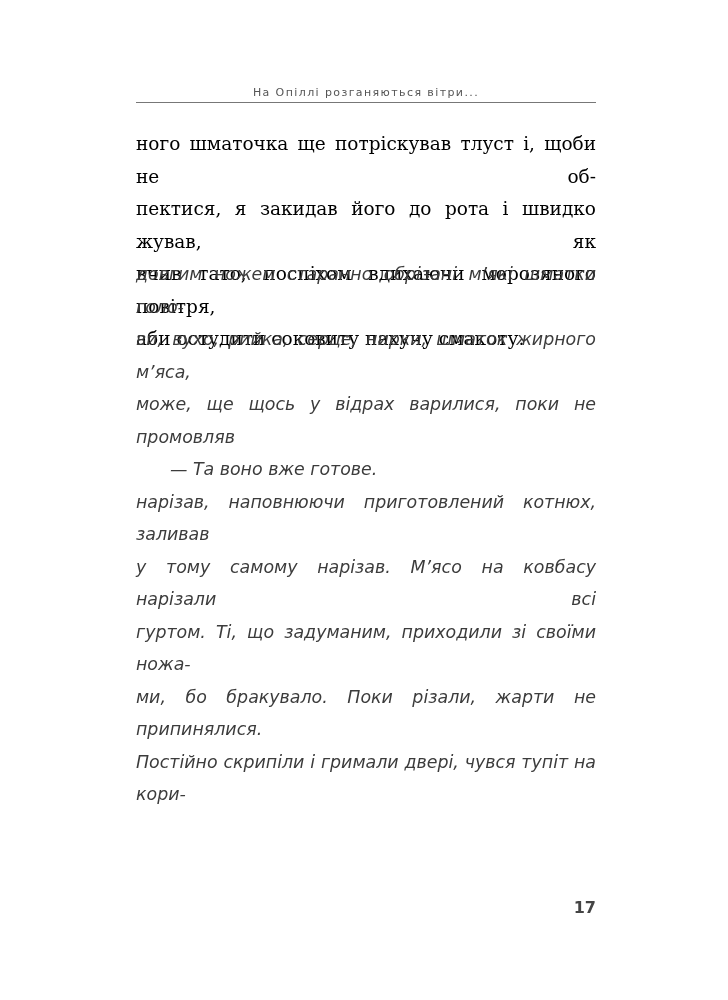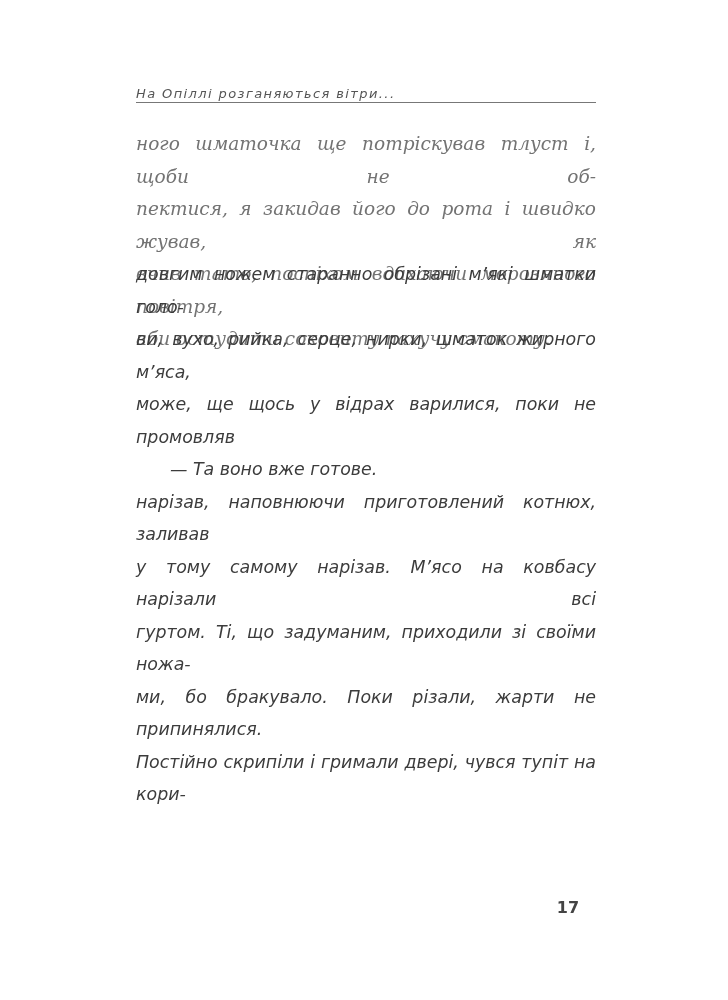--- a/index.html
+++ b/index.html
@@ -4,43 +4,42 @@
 <style>
   html, body { margin: 0; padding: 0; }
   body {
     width: 728px; height: 1000px; background: #ffffff;
     position: relative; overflow: hidden;
     font-family: "DejaVu Serif", serif;
     color: #3a3a3a;
   }
   .running-head {
     position: absolute; left: 136px; top: 86px; width: 460px;
-    text-align: left;
+    text-align: center;
     font-family: "DejaVu Sans", sans-serif;
-    font-size: 13px; letter-spacing: 1.4px;
+    font-size: 11px; letter-spacing: 1.4px;
     color: #555;
-    font-style: italic;
   }
   .head-rule {
     position: absolute; left: 136px; top: 102px; width: 460px;
     height: 0; border-top: 1.5px solid #777;
   }
   .block {
     position: absolute; left: 136px; width: 460px;
     font-size: 19px; line-height: 32.5px;
     text-align: justify;
   }
-  .upright { top: 128px; font-family: "DejaVu Serif", serif; color: #737373; font-size: 18.5px; font-style: italic; }
+  .upright { top: 128px; font-family: "DejaVu Serif", serif; color: #000000; font-size: 18.5px; }
   .italic { top: 258px; font-family: "DejaVu Sans", sans-serif; font-style: italic; color: #3c3c3c; font-size: 17.4px; }
   .para { margin: 0; text-indent: 0; }
   .para.cont { text-indent: 0; }
   .line { display: block; text-align: justify; text-align-last: justify; }
   .line.last { text-align-last: left; }
   .page-number {
-    position: absolute; left: 540px; top: 898px; width: 56px; text-align: center;
+    position: absolute; left: 540px; top: 898px; width: 56px; text-align: right;
     font-family: "DejaVu Sans", sans-serif; font-size: 16px; font-weight: bold; color: #444;
   }
 </style>
 </head>
 <body>
 
 <div class="running-head">На Опіллі розганяються вітри...</div>
 <div class="head-rule"></div>
 
 <div class="block upright">

